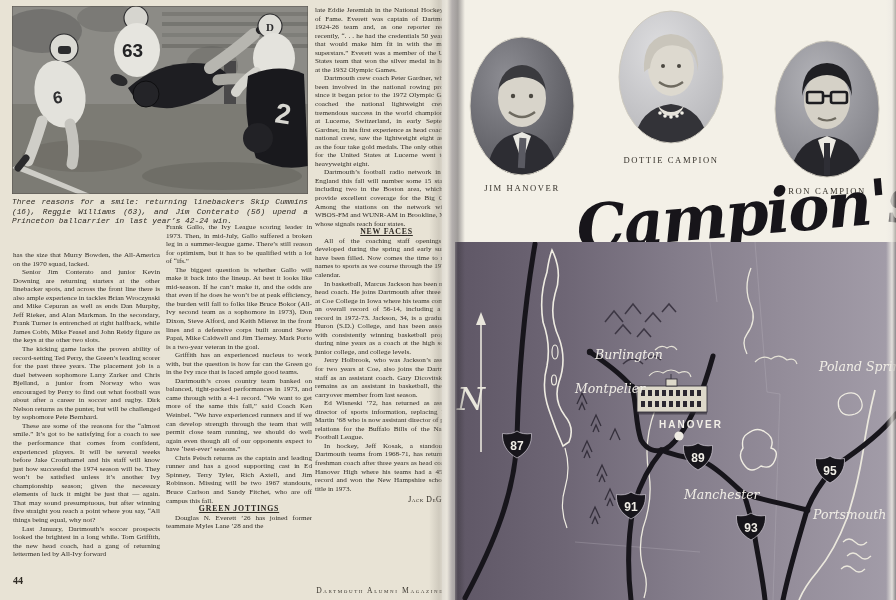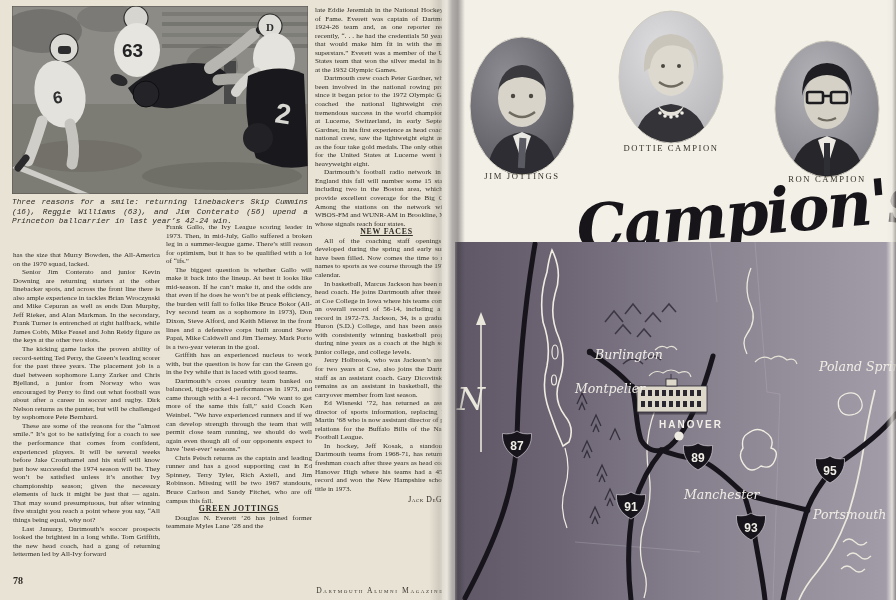--- a/index.html
+++ b/index.html
@@ -14,21 +14,21 @@
   #col3{left:315px;top:6px;width:143px;height:566px;}
   .col p{margin:0;}
   .col p.ind{text-indent:9px;}
   .subhead{font-weight:bold;font-size:7.8px;letter-spacing:.8px;text-align:center;margin:5px 0 3px 0;text-indent:0 !important;text-decoration:underline;}
   #byline{text-align:right;font-variant:small-caps;letter-spacing:.5px;margin-top:3px;font-size:7.8px;}
   #page-number{position:absolute;left:13px;top:575px;font-weight:bold;font-size:10px;color:#2e2a24;}
   #magazine-footer{position:absolute;left:300px;top:586px;width:160px;text-align:center;font-variant:small-caps;font-size:7.6px;letter-spacing:1.6px;color:#3a362f;}
   
   #right-page{position:absolute;left:442px;top:0;width:454px;height:600px;background:#f3f0e7;}
   .portrait{position:absolute;}
-  .portrait-label{position:absolute;font-size:8.6px;letter-spacing:1.6px;color:#36322b;text-align:center;font-family:"Liberation Serif",serif;}
+  .portrait-label{position:absolute;font-size:8.6px;letter-spacing:1.6px;color:#36322b;text-align:center;font-family:"Liberation Serif",serif;margin-top:12px;}
   #campions-title{position:absolute;left:136px;top:178px;width:320px;height:120px;font-family:"DejaVu Serif",serif;font-style:italic;font-weight:bold;font-size:62px;color:#17151a;transform:rotate(-5deg);letter-spacing:-2px;}
   #season-years{position:absolute;left:340px;top:288px;font-family:"Liberation Serif",serif;font-weight:bold;font-size:19px;letter-spacing:1px;color:#2b2833;}
   #map-wrap{position:absolute;left:13px;top:242px;width:441px;height:358px;}
   
   #gutter-shadow{position:absolute;left:429px;top:0;width:36px;height:600px;pointer-events:none;
     background:linear-gradient(90deg,rgba(110,104,98,0) 0%,rgba(110,104,98,.20) 28%,rgba(233,229,219,.95) 50%,rgba(168,163,163,.85) 64%,rgba(58,54,60,.45) 80%,rgba(58,54,60,0) 100%);}
   #page-edge{position:absolute;left:886px;top:0;width:10px;height:600px;pointer-events:none;
     background:linear-gradient(90deg,rgba(0,0,0,0) 0%,rgba(238,235,228,.85) 60%,rgba(120,116,112,.55) 100%);}
 </style>
 </head>
@@ -104,41 +104,41 @@
       <p>has the size that Murry Bowden, the All-America on the 1970 squad, lacked.</p>
       <p class="ind">Senior Jim Conterato and junior Kevin Downing are returning starters at the other linebacker spots, and across the front line there is also ample experience in tackles Brian Wroczynski and Mike Cepuran as well as ends Dan Murphy, Jeff Rieker, and Alan Markman. In the secondary, Frank Turner is entrenched at right halfback, while James Cobb, Mike Feasel and John Reidy figure as the keys at the other two slots.</p>
       <p class="ind">The kicking game lacks the proven ability of record-setting Ted Perry, the Green’s leading scorer for the past three years. The placement job is a duel between sophomore Larry Zarker and Chris Bjelland, a junior from Norway who was encouraged by Perry to find out what football was about after a career in soccer and rugby. Dirk Nelson returns as the punter, but will be challenged by sophomore Pete Bernhard.</p>
       <p class="ind">These are some of the reasons for the “almost smile.” It’s got to be satisfying for a coach to see the performance that comes from confident, experienced players. It will be several weeks before Jake Crouthamel and his staff will know just how successful the 1974 season will be. They won’t be satisfied unless it’s another Ivy championship season; given the necessary elements of luck it might be just that — again. That may sound presumptuous, but after winning five straight you reach a point where you say, “All things being equal, why not?</p>
       <p class="ind">Last January, Dartmouth’s soccer prospects looked the brightest in a long while. Tom Griffith, the new head coach, had a gang of returning lettermen led by All-Ivy forward</p>
     </div>
 
     <div id="col2" class="col">
       <p>Frank Gallo, the Ivy League scoring leader in 1973. Then, in mid-July, Gallo suffered a broken leg in a summer-league game. There’s still reason for optimism, but it has to be qualified with a lot of “ifs.”</p>
       <p class="ind">The biggest question is whether Gallo will make it back into the lineup. At best it looks like mid-season. If he can’t make it, and the odds are that even if he does he won’t be at peak efficiency, the burden will fall to folks like Bruce Bokor (All-Ivy second team as a sophomore in 1973), Don Dixon, Steve Alford, and Keith Mierez in the front lines and a defensive corps built around Steve Papai, Mike Caldwell and Jim Tierney. Mark Porto is a two-year veteran in the goal.</p>
-      <p class="ind">Griffith has an experienced nucleus to work with, but the question is how far can the Green go in the Ivy while that is laced with good teams.</p>
+      <p class="ind">Griffith has an experienced nucleus to work with, but the question is how far can the Green go in the Ivy race that is laced ample good teams.</p>
       <p class="ind">Dartmouth’s cross country team banked on balanced, tight-packed performances in 1973, and came through with a 4-1 record. “We want to get more of the same this fall,” said Coach Ken Weinbel. “We have experienced runners and if we can develop strength through the team that will permit close team running, we should do well again even though all of our opponents expect to have ‘best-ever’ seasons.”</p>
       <p class="ind">Chris Peisch returns as the captain and leading runner and has a good supporting cast in Ed Spinney, Terry Tyler, Rich Axtell, and Jim Robinson. Missing will be two 1967 standouts, Bruce Carlson and Sandy Fitchet, who are off campus this fall.</p>
       <p class="subhead">GREEN JOTTINGS</p>
       <p class="ind">Douglas N. Everett ’26 has joined former teammate Myles Lane ’28 and the</p>
     </div>
 
     <div id="col3" class="col">
       <p>late Eddie Jeremiah in the National Hockey Hall of Fame. Everett was captain of Dartmouth’s 1924-26 team and, as one reporter recalled recently, “. . . he had the credentials 50 years ago that would make him fit in with the modern superstars.” Everett was a member of the United States team that won the silver medal in hockey at the 1932 Olympic Games.</p>
       <p class="ind">Dartmouth crew coach Peter Gardner, who has been involved in the national rowing program since it began prior to the 1972 Olympic Games, coached the national lightweight crew to tremendous success in the world championships at Lucerne, Switzerland, in early September. Gardner, in his first experience as head coach of a national crew, saw the lightweight eight as well as the four take gold medals. The only other gold for the United States at Lucerne went to the heavyweight eight.</p>
       <p class="ind">Dartmouth’s football radio network in New England this fall will number some 15 stations, including two in the Boston area, which will provide excellent coverage for the Big Green. Among the stations on the network will be WBOS-FM and WUNR-AM in Brookline, Mass., whose signals reach four states.</p>
       <p class="subhead">NEW FACES</p>
       <p class="ind">All of the coaching staff openings that developed during the spring and early summer have been filled. Now comes the time to match names to sports as we course through the 1974-75 calendar.</p>
       <p class="ind">In basketball, Marcus Jackson has been named head coach. He joins Dartmouth after three years at Coe College in Iowa where his teams compiled an overall record of 56-14, including a 24-1 record in 1972-73. Jackson, 34, is a graduate of Huron (S.D.) College, and has been associated with consistently winning basketball programs during nine years as a coach at the high school, junior college, and college levels.</p>
       <p class="ind">Jerry Holbrook, who was Jackson’s assistant for two years at Coe, also joins the Dartmouth staff as an assistant coach. Gary Dicovitsky ’72 remains as an assistant in basketball, the lone carryover member from last season.</p>
       <p class="ind">Ed Wisneski ’72, has returned as assistant director of sports information, replacing Rusty Martin ’68 who is now assistant director of public relations for the Buffalo Bills of the National Football League.</p>
       <p class="ind">In hockey, Jeff Kosak, a standout on Dartmouth teams from 1968-71, has returned as freshman coach after three years as head coach at Hanover High where his teams had a 45-22-2 record and won the New Hampshire schoolboy title in 1973.</p>
       <div id="byline">Jack DeGange</div>
     </div>
 
-    <div id="page-number">78</div>
+    <div id="page-number">44</div>
     <div id="magazine-footer">Dartmouth Alumni Magazine</div>
   </div>
 
   <div id="right-page">
 
     <svg class="portrait" style="left:27px;top:36px" width="106" height="140" viewBox="0 0 106 140">
       <defs>
           <clipPath id="ovJ">
             <ellipse cx="53" cy="70" rx="52" ry="69"></ellipse>
           </clipPath>
@@ -153,21 +153,21 @@
         <polygon points="44,100 53,126 62,100 53,96" fill="#e9e8e2"></polygon>
         <rect x="50" y="102" width="7" height="30" fill="#5a5a62" transform="rotate(3 53 110)"></rect>
         <ellipse cx="53" cy="62" rx="24" ry="29" fill="#d8d4ca"></ellipse>
         <path d="M29 54 Q33 30 53 29 Q73 30 77 54 Q70 42 53 41 Q36 42 29 54 Z" fill="#3a3a3e"></path>
         <path d="M40 76 q13 10 26 0" stroke="#6e6a60" stroke-width="2.4" fill="none"></path>
         <circle cx="44" cy="60" r="2.2" fill="#4b4841"></circle>
           <circle cx="62" cy="60" r="2.2" fill="#4b4841"></circle>
       </g>
       <ellipse cx="53" cy="70" rx="52" ry="69" fill="none" stroke="#d9d5c9" stroke-width="1"></ellipse>
     </svg>
-    <div class="portrait-label" style="left:27px;top:171px;width:106px">JIM JOTTINGS</div>
+    <div class="portrait-label" style="left:27px;top:171px;width:106px">JIM HANOVER</div>
 
     <svg class="portrait" style="left:176px;top:10px" width="106" height="134" viewBox="0 0 106 134">
       <defs>
           <clipPath id="ovD">
             <ellipse cx="53" cy="67" rx="52" ry="66"></ellipse>
           </clipPath>
       <radialGradient id="bgD" cx=".4" cy=".3" r="1">
             <stop offset="0" stop-color="#dedee0"></stop>
             <stop offset="1" stop-color="#aaaaae"></stop>
           </radialGradient>

